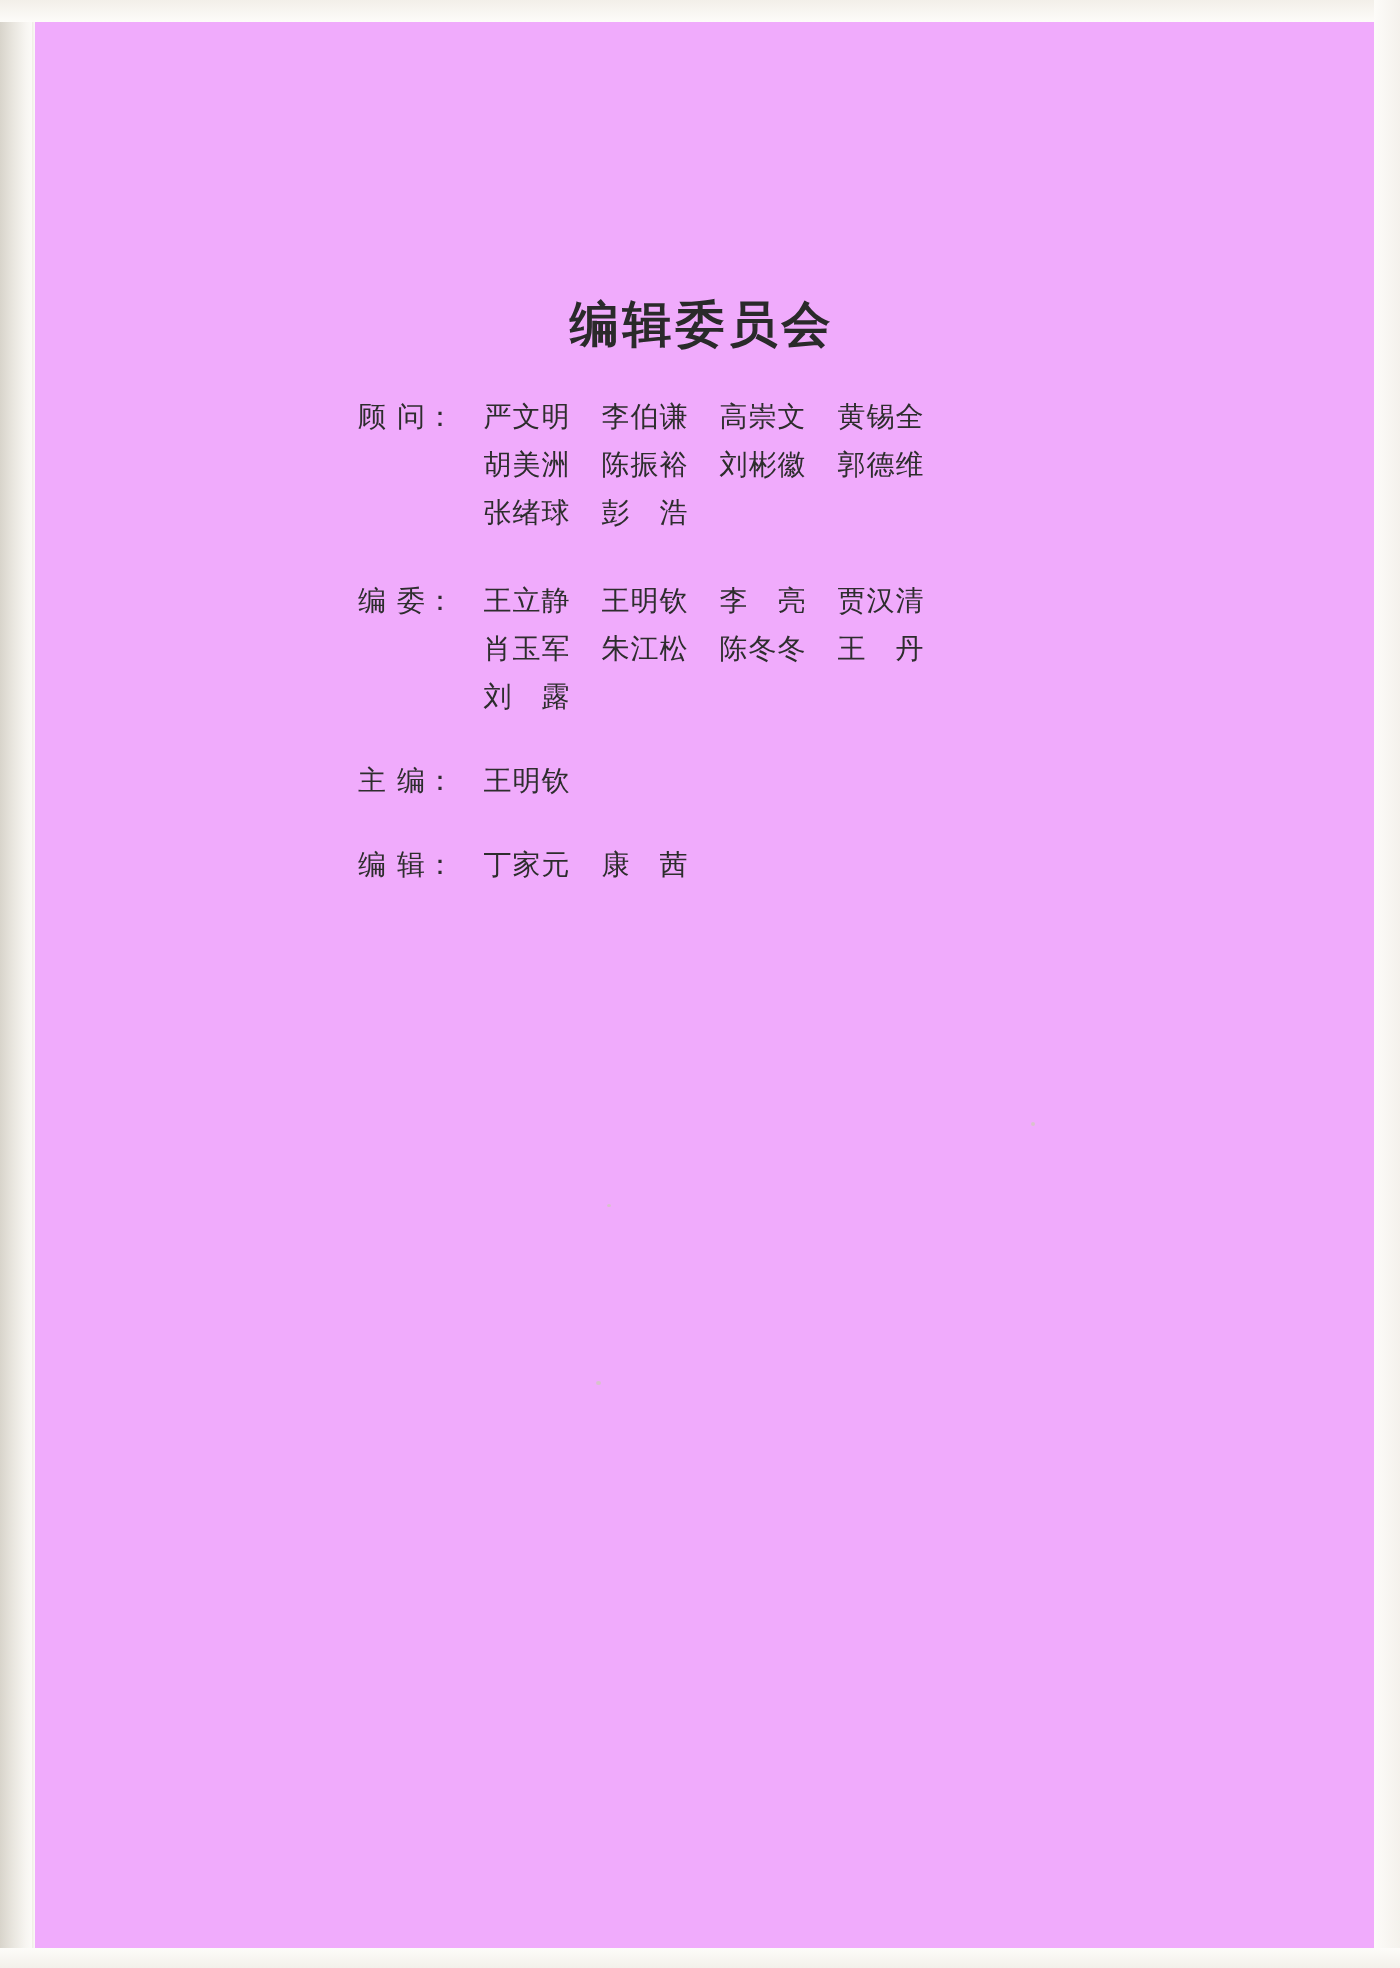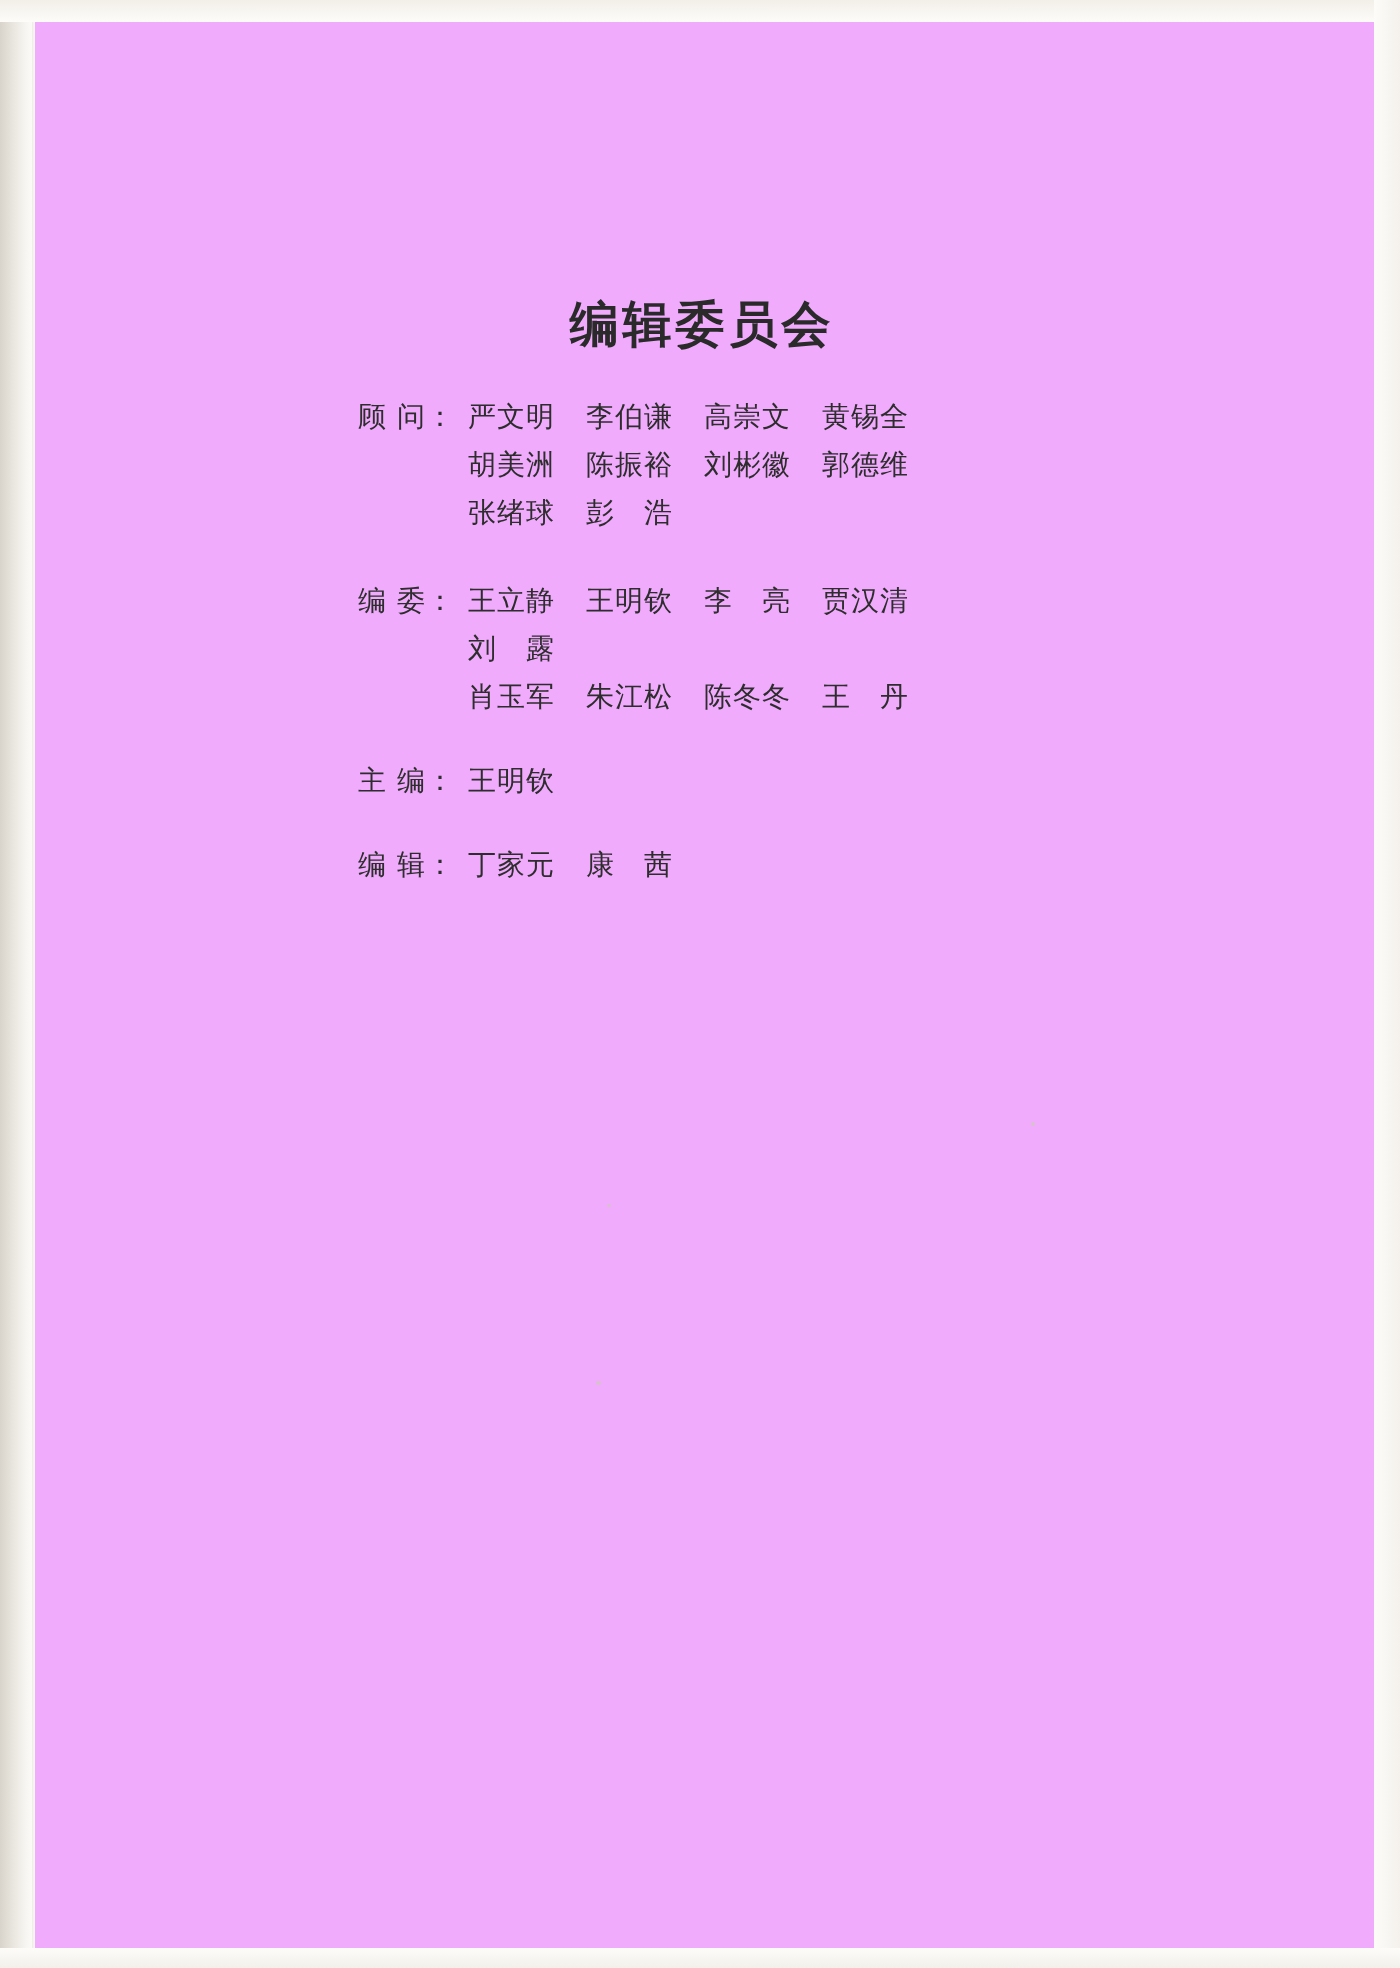--- a/index.html
+++ b/index.html
@@ -99,20 +99,21 @@
     letter-spacing: 1px;
     white-space: nowrap;
   }
   .label-spacer {
     width: 110px;
     flex: 0 0 110px;
   }
 
   .names {
     display: flex;
+    text-align: center;
   }
   .name {
     width: 118px;
     flex: 0 0 118px;
     font-size: 28px;
     color: #2d2d2d;
     letter-spacing: 1px;
     white-space: nowrap;
   }
 
@@ -182,32 +183,32 @@
             <div class="names">
               <div class="name">王立静</div>
               <div class="name">王明钦</div>
               <div class="name">李　亮</div>
               <div class="name">贾汉清</div>
             </div>
           </div>
           <div class="section-row">
             <div class="label-spacer"></div>
             <div class="names">
-              <div class="name">刘　露</div>
-            </div>
-          </div>
-          <div class="section-row">
-            <div class="label-spacer"></div>
-            <div class="names">
               <div class="name">肖玉军</div>
               <div class="name">朱江松</div>
               <div class="name">陈冬冬</div>
               <div class="name">王　丹</div>
             </div>
           </div>
+          <div class="section-row">
+            <div class="label-spacer"></div>
+            <div class="names">
+              <div class="name">刘　露</div>
+            </div>
+          </div>
         </div>
         <div class="section-gap-sm"></div>
         <div class="section">
           <div class="section-row">
             <div class="label">主  编：</div>
             <div class="names">
               <div class="name">王明钦</div>
             </div>
           </div>
         </div>

